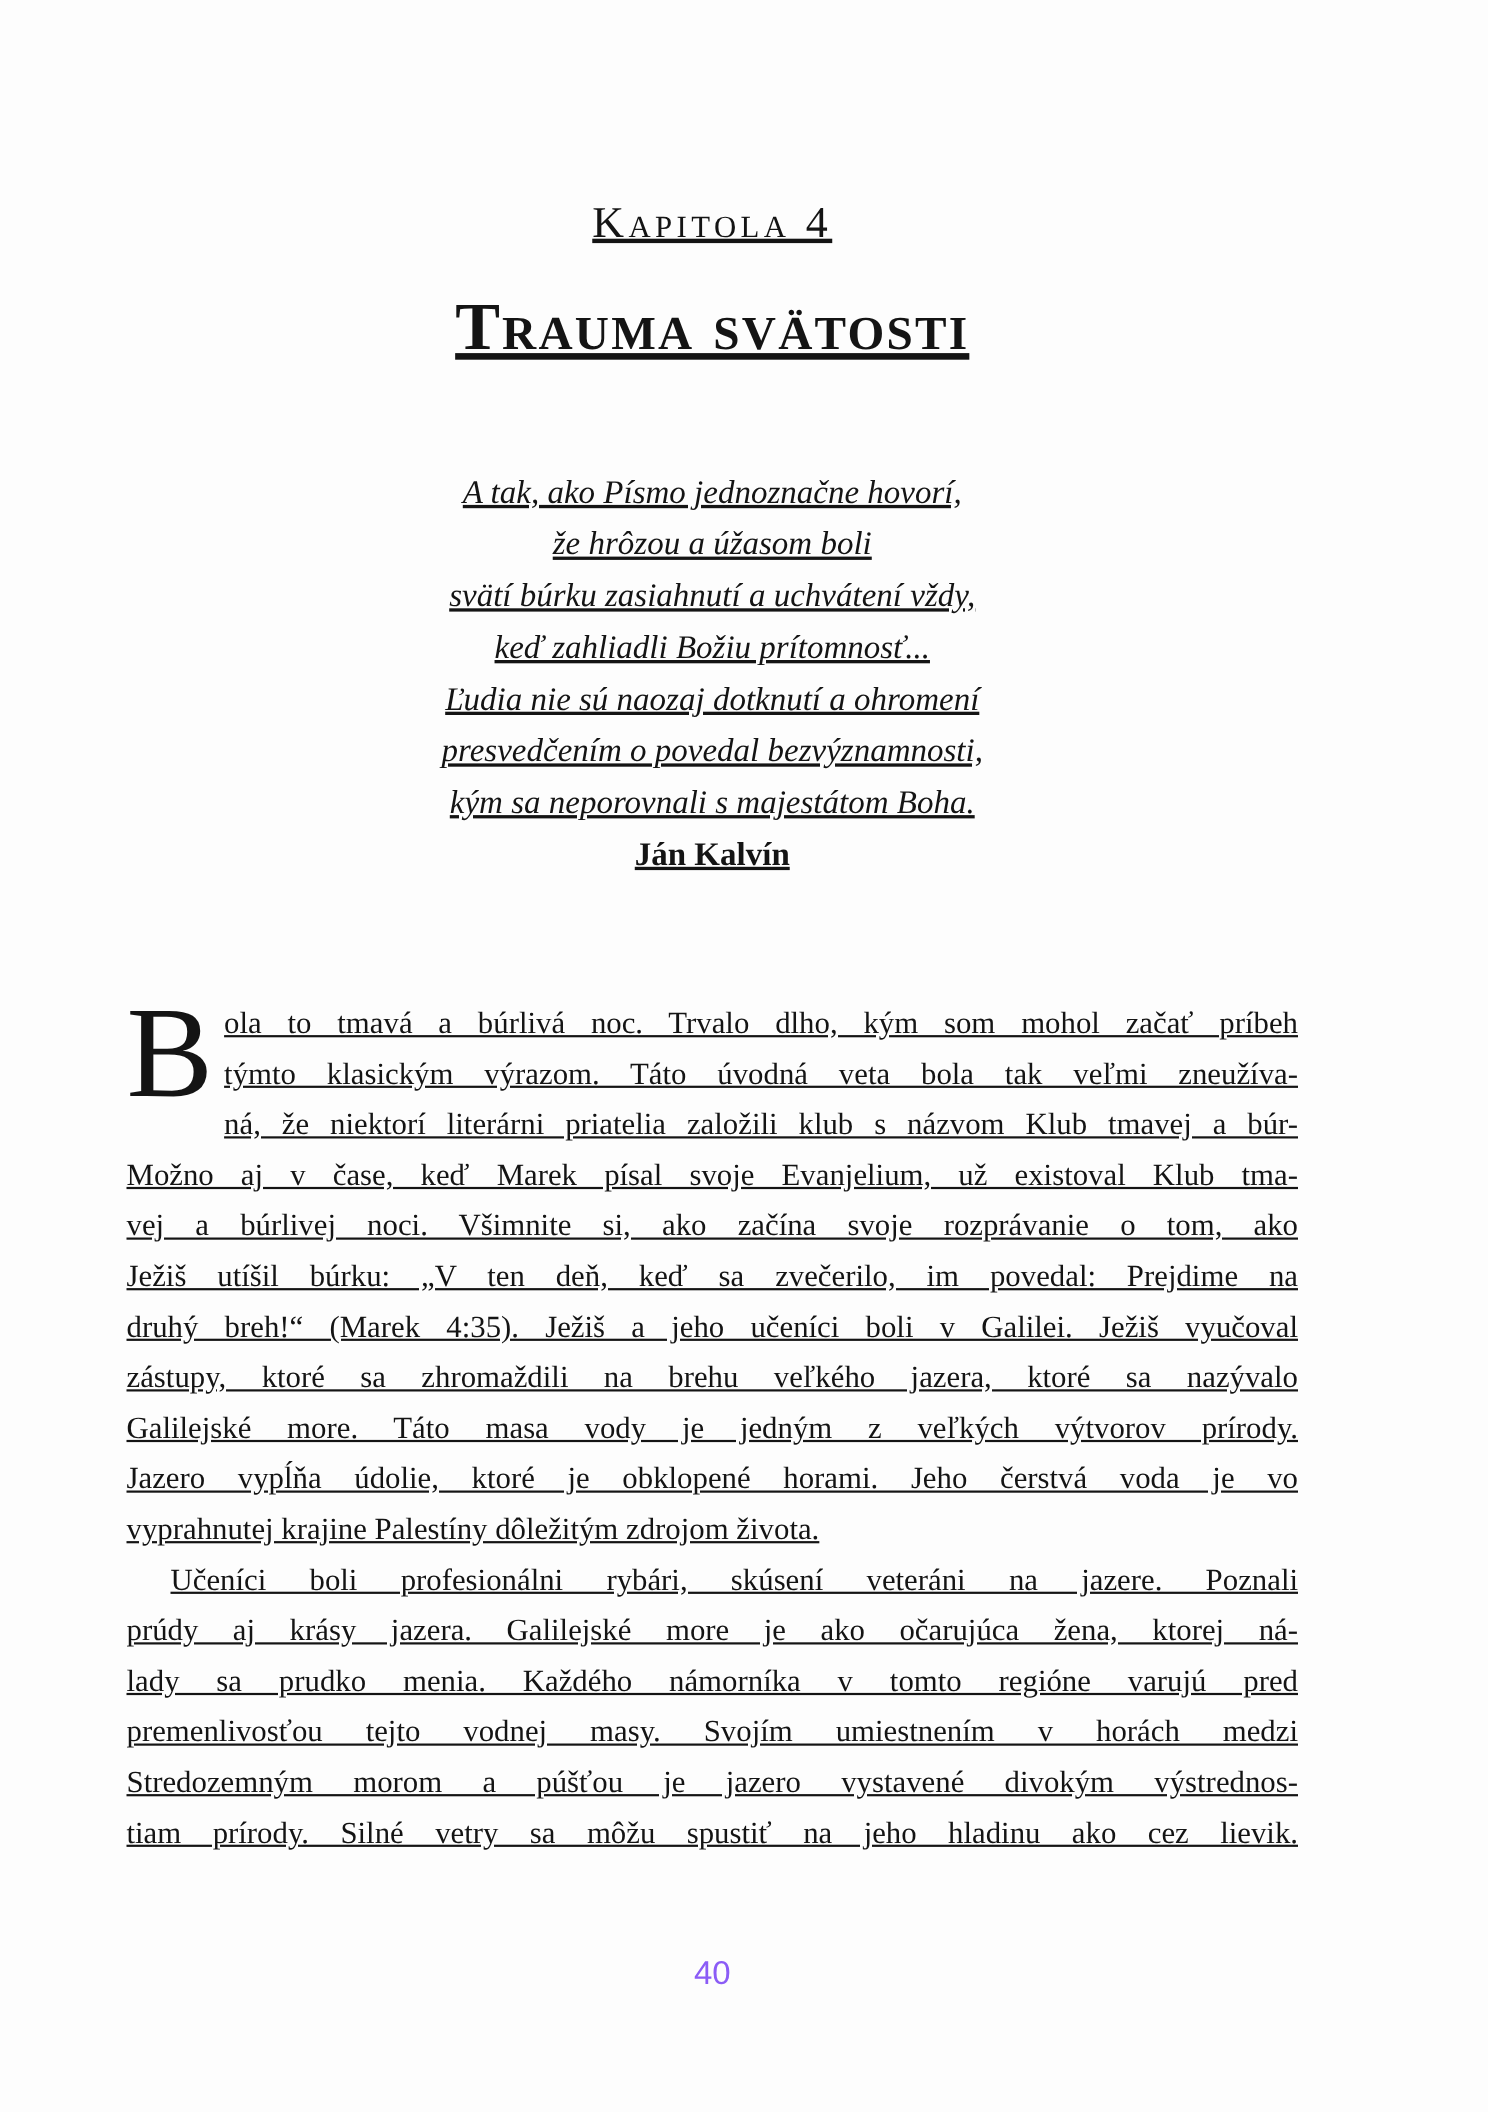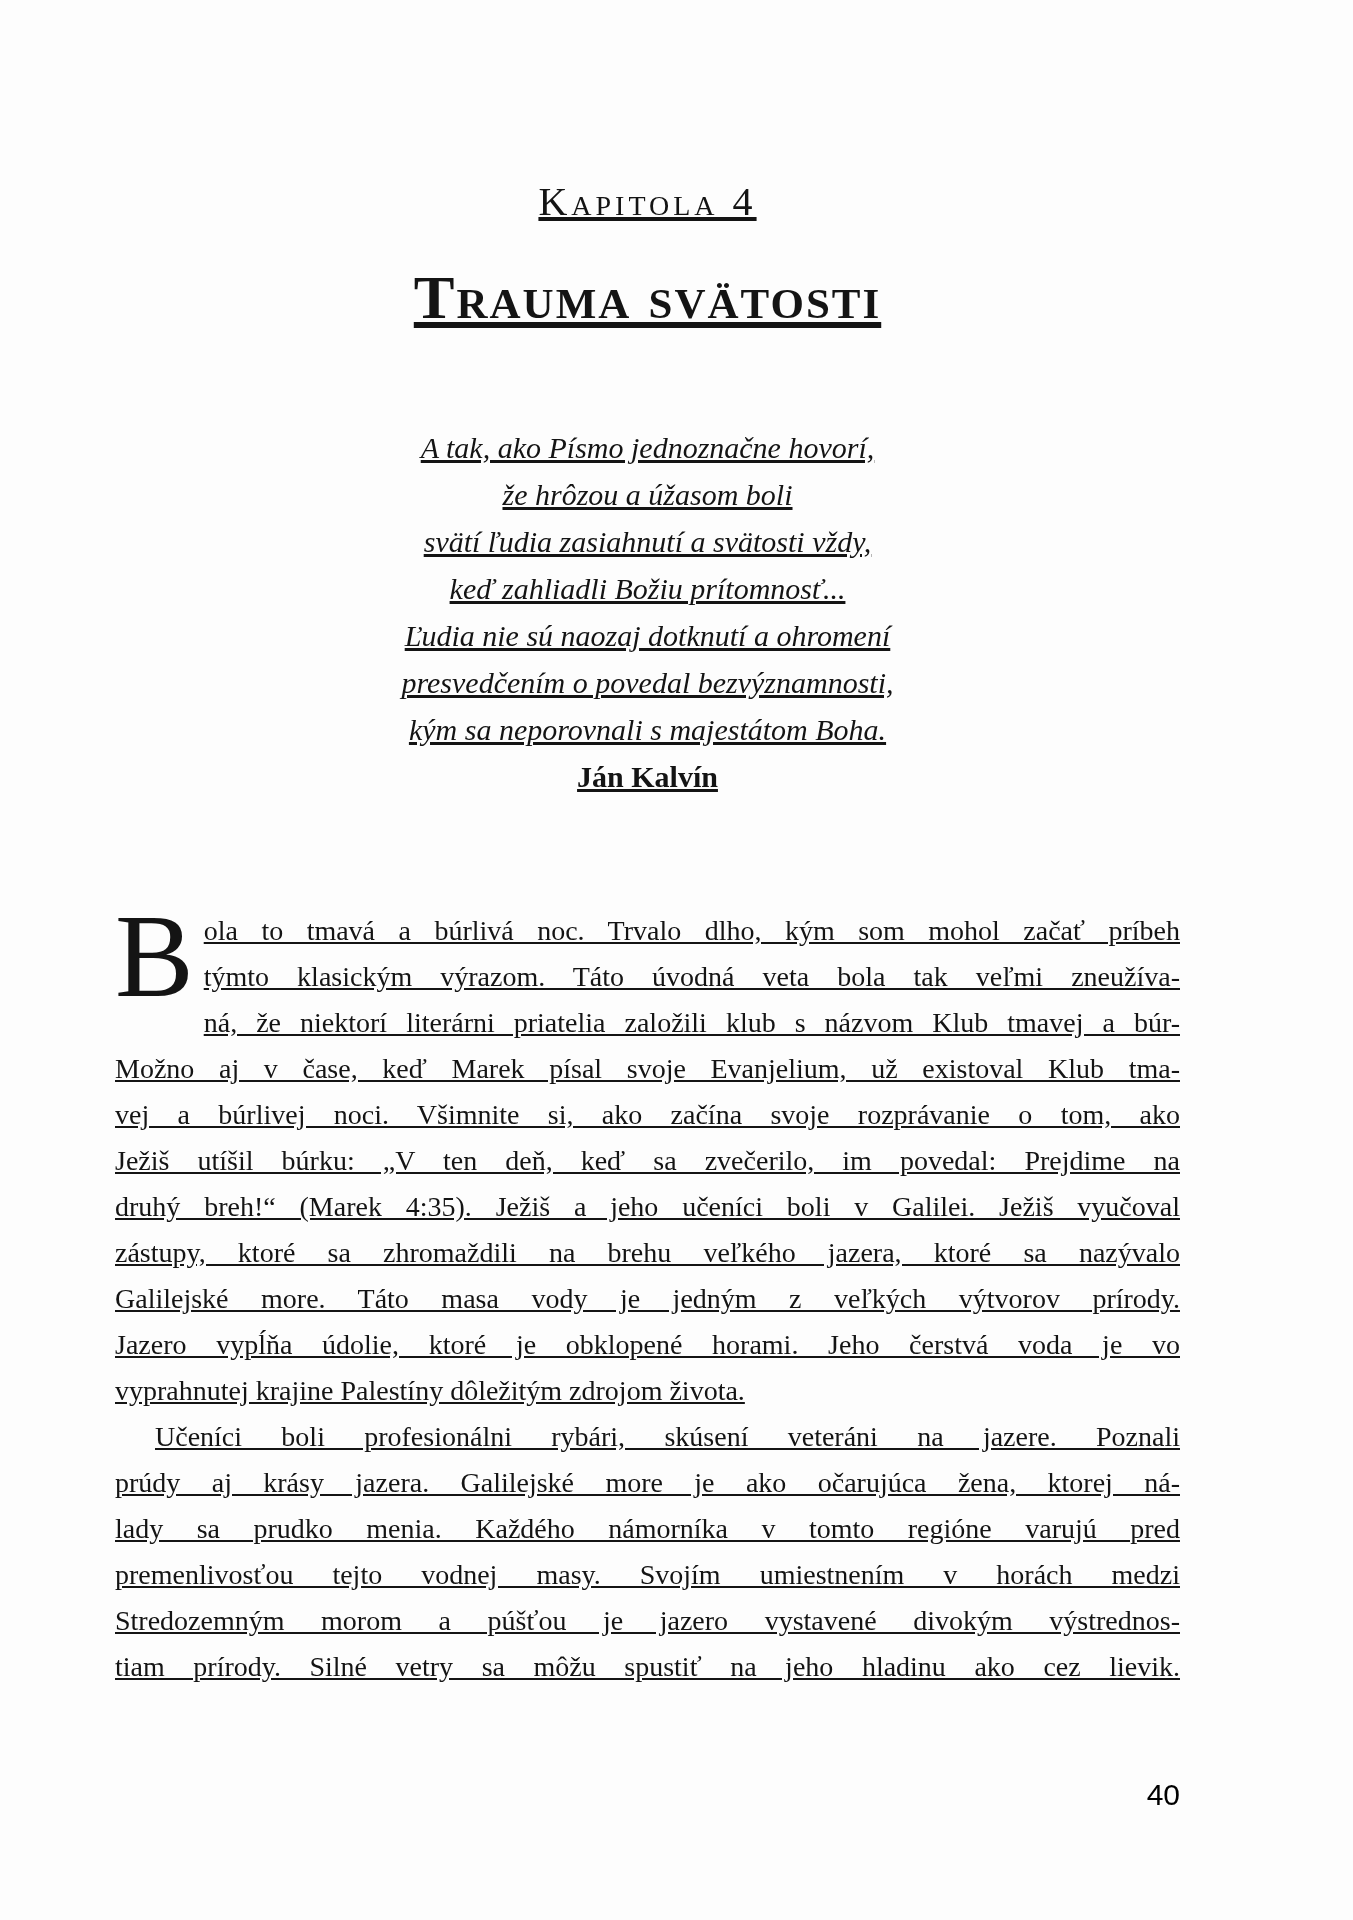--- a/index.html
+++ b/index.html
@@ -71,40 +71,40 @@
     line-height: 90px;
     height: 92px;
     margin: 4px 10px 0 0;
     font-weight: normal;
   }
   .page-number {
     position: absolute;
     left: 115px;
     width: 1065px;
     top: 1778px;
-    text-align: right;
+    text-align: center;
     font-family: "Liberation Sans", sans-serif;
     font-size: 30px;
-    color: #000000;
+    color: #8b5cf6;
   }
 </style>
 </head>
 <body>
 
 <div class="page">
   <div class="content">
 
     <div class="chapter-label">Kapitola 4</div>
 
     <h1 class="page-title" style="margin-bottom:0;">Trauma svätosti</h1>
 
     <div class="epigraph">
       <div>A tak, ako Písmo jednoznačne hovorí,</div>
       <div>že hrôzou a úžasom boli</div>
-      <div>svätí ľudia zasiahnutí a svätosti vždy,</div>
+      <div>svätí búrku zasiahnutí a uchvátení vždy,</div>
       <div>keď zahliadli Božiu prítomnosť...</div>
       <div>Ľudia nie sú naozaj dotknutí a ohromení</div>
       <div>presvedčením o povedal bezvýznamnosti,</div>
       <div>kým sa neporovnali s majestátom Boha.</div>
       <div class="epigraph-attribution">Ján Kalvín</div>
     </div>
 
     <div class="body-text">
       <div>
         <span class="drop-cap">B</span>

